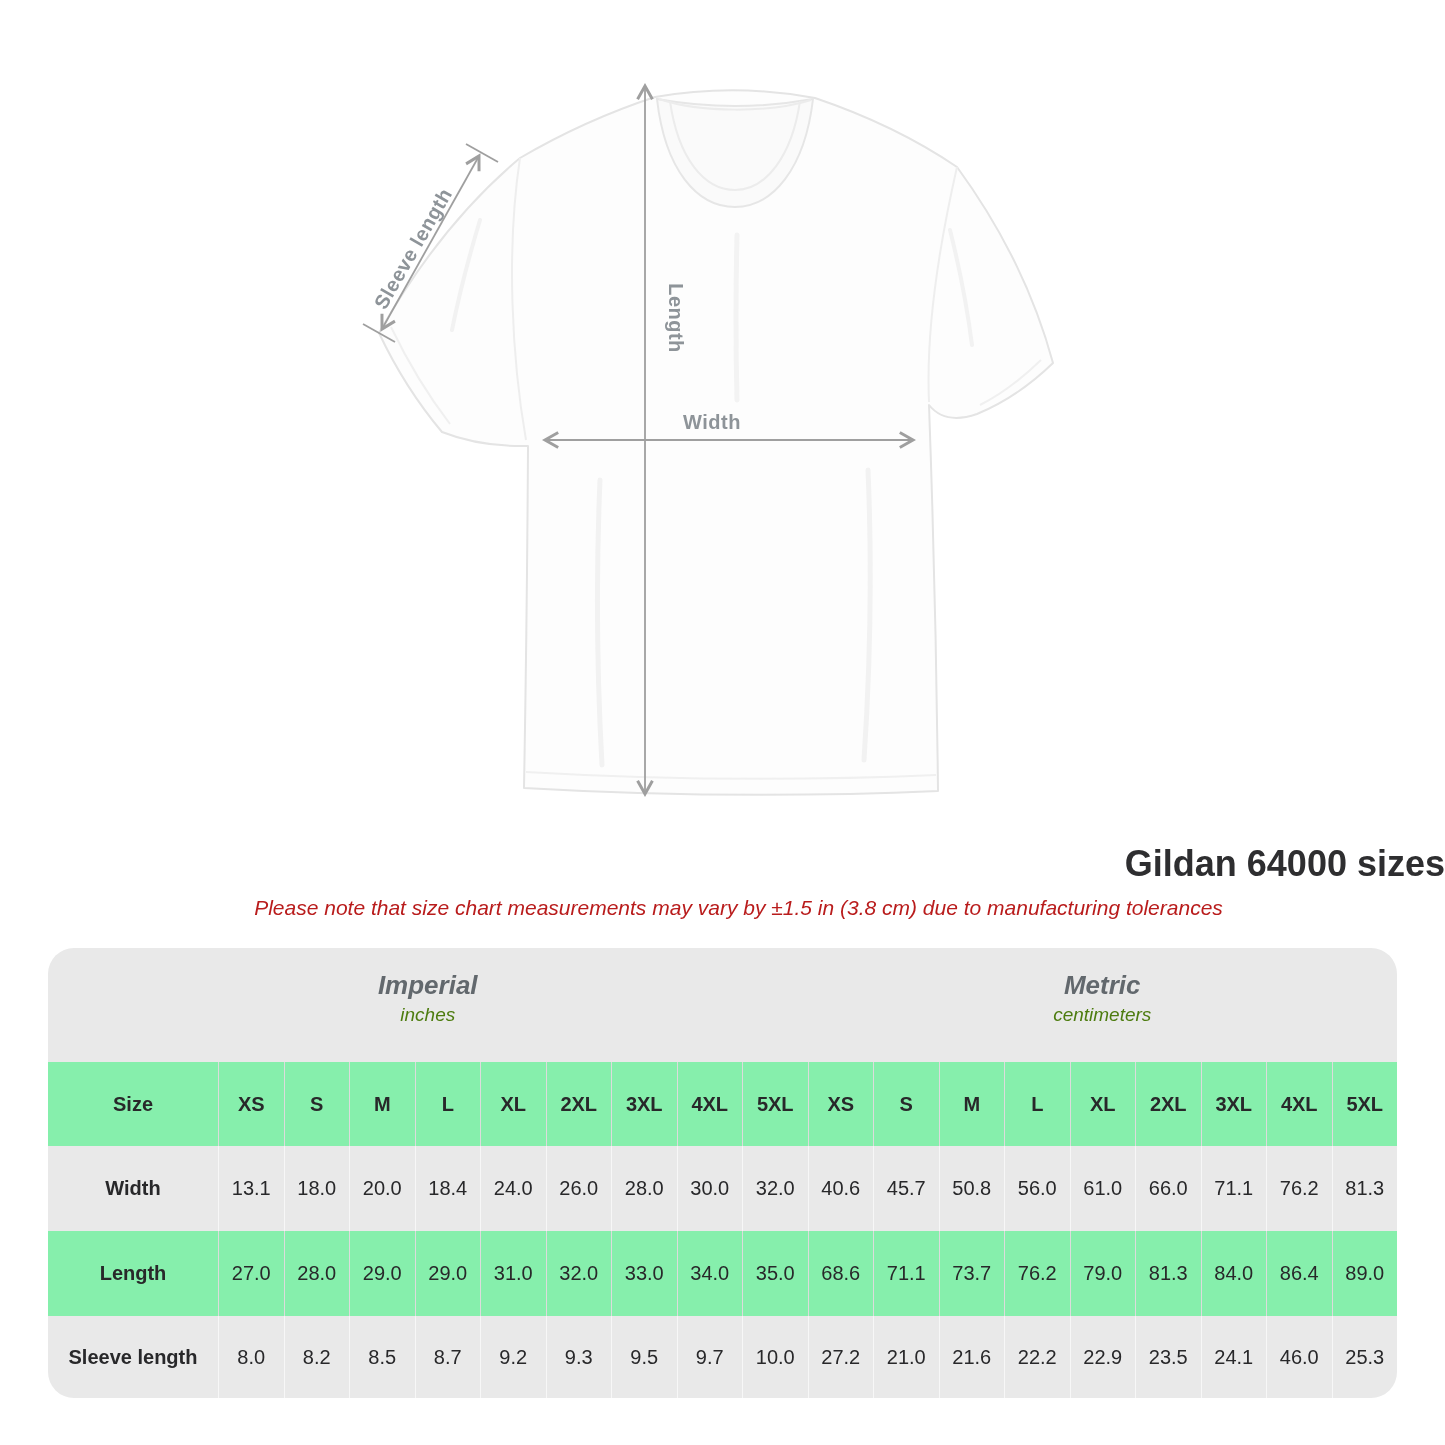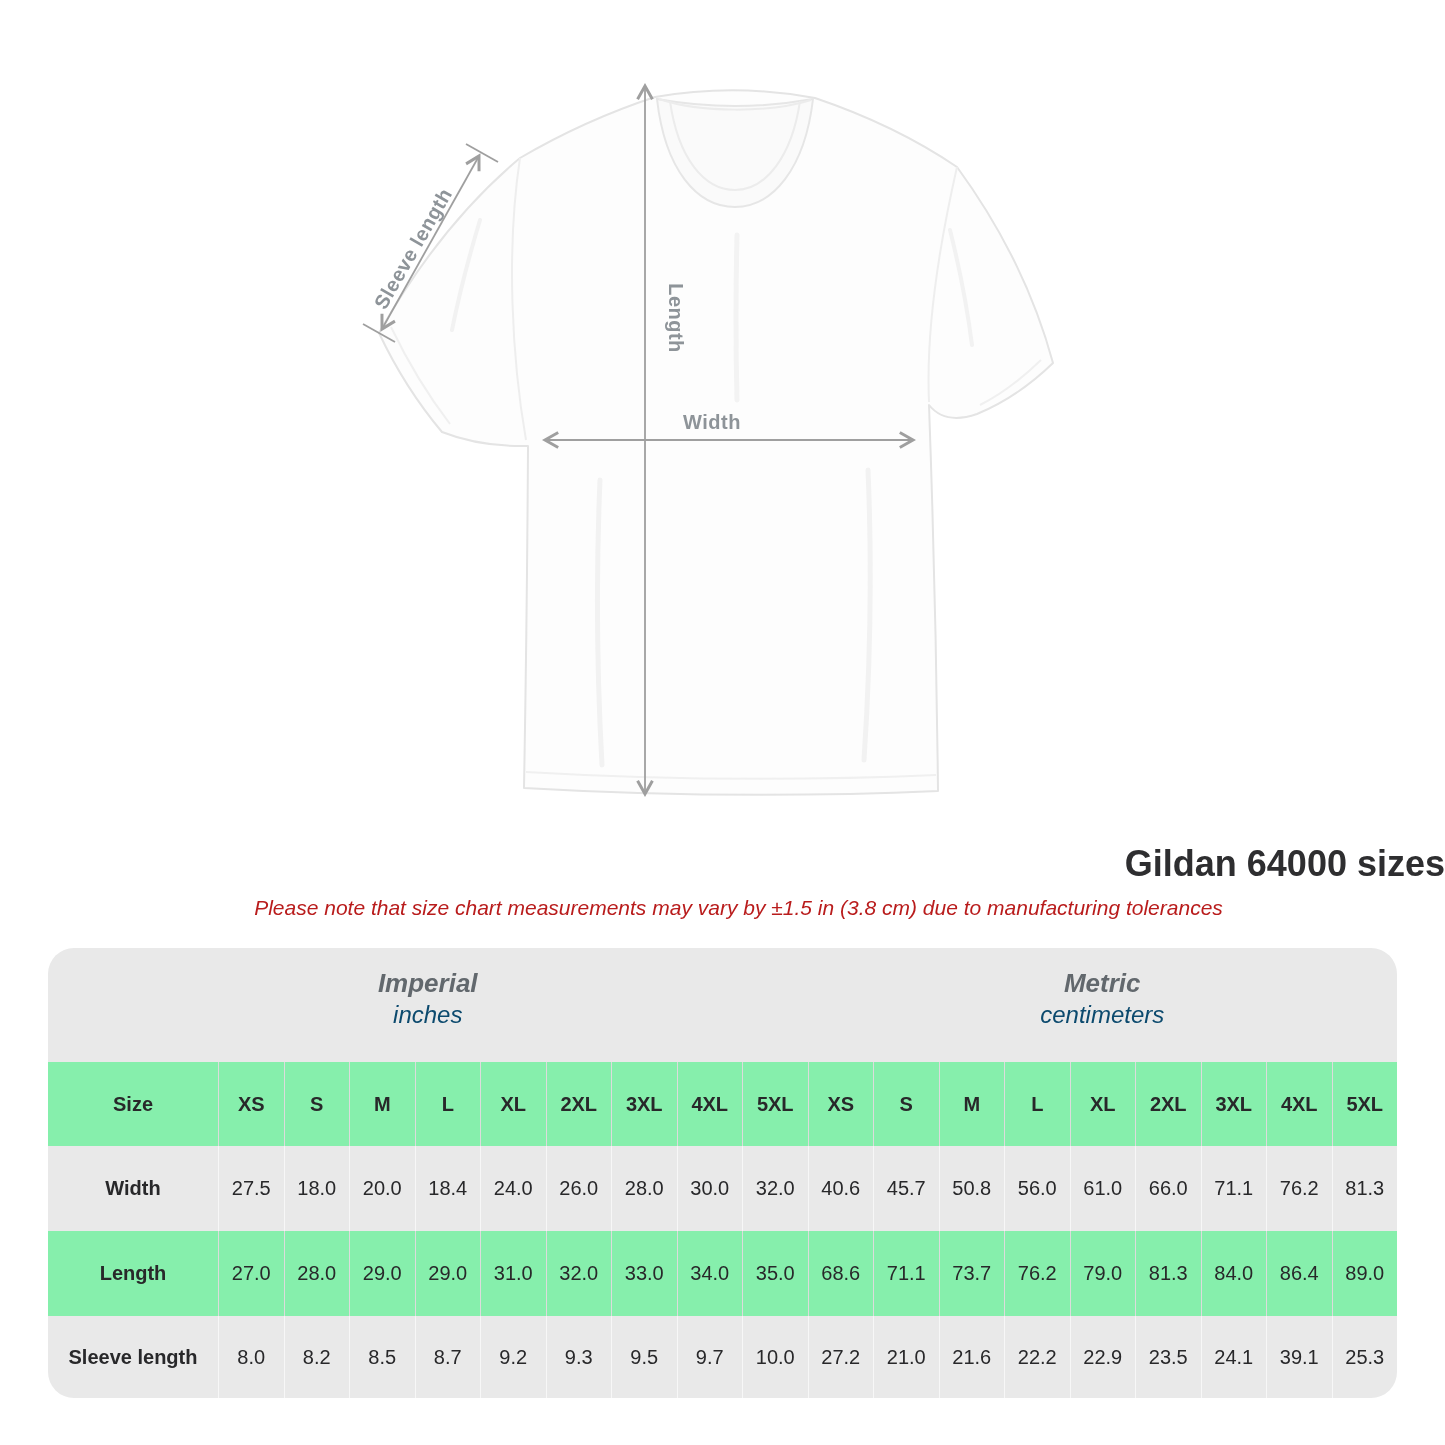--- a/index.html
+++ b/index.html
@@ -25,21 +25,21 @@
   
   .size-table{
     position:absolute;left:48px;top:948px;width:1349px;
     border-radius:26px;overflow:hidden;background:#ffffff;
   }
   .thead{display:flex;height:114px;background:#e9e9e9;}
   .group{display:flex;flex-direction:column;align-items:center;justify-content:center;gap:7px;padding-bottom:14px;}
   .g1{width:56.3%;}
   .g2{width:43.7%;}
   .gtitle{font-size:26px;font-weight:700;font-style:italic;color:#62686d;line-height:1;}
-  .gunit{font-size:24px;font-style:italic;color:#0c4a6e;line-height:1;}
+  .gunit{font-size:19px;font-style:italic;color:#4d7c0f;line-height:1;}
   .trow{display:grid;grid-template-columns:170px repeat(18,1fr);}
   .trow .c{
     display:flex;align-items:center;justify-content:center;
     font-size:20px;color:#28282a;
   }
   .trow .c + .c{border-left:1px solid var(--sep);}
   .row-white{--sep:#dcdcdc;background:#86efac;}
   .row-gray{--sep:#f7f7f7;background:#e9e9e9;}
   .h84{height:84px;} .h85{height:85px;} .h82{height:82px;}
   .rl{font-weight:700;color:#62686d;}
@@ -130,21 +130,21 @@
     <div class="c sh">L</div>
     <div class="c sh">XL</div>
     <div class="c sh">2XL</div>
     <div class="c sh">3XL</div>
     <div class="c sh">4XL</div>
     <div class="c sh">5XL</div>
   </div>
 
   <div class="trow row-gray h85">
     <div class="c rl">Width</div>
-    <div class="c">27.5</div>
+    <div class="c">13.1</div>
     <div class="c">18.0</div>
     <div class="c">20.0</div>
     <div class="c">18.4</div>
     <div class="c">24.0</div>
     <div class="c">26.0</div>
     <div class="c">28.0</div>
     <div class="c">30.0</div>
     <div class="c">32.0</div>
     <div class="c">40.6</div>
     <div class="c">45.7</div>
@@ -190,17 +190,17 @@
     <div class="c">9.5</div>
     <div class="c">9.7</div>
     <div class="c">10.0</div>
     <div class="c">27.2</div>
     <div class="c">21.0</div>
     <div class="c">21.6</div>
     <div class="c">22.2</div>
     <div class="c">22.9</div>
     <div class="c">23.5</div>
     <div class="c">24.1</div>
-    <div class="c">39.1</div>
+    <div class="c">46.0</div>
     <div class="c">25.3</div>
   </div>
 
 </div>
 
 </body></html>

